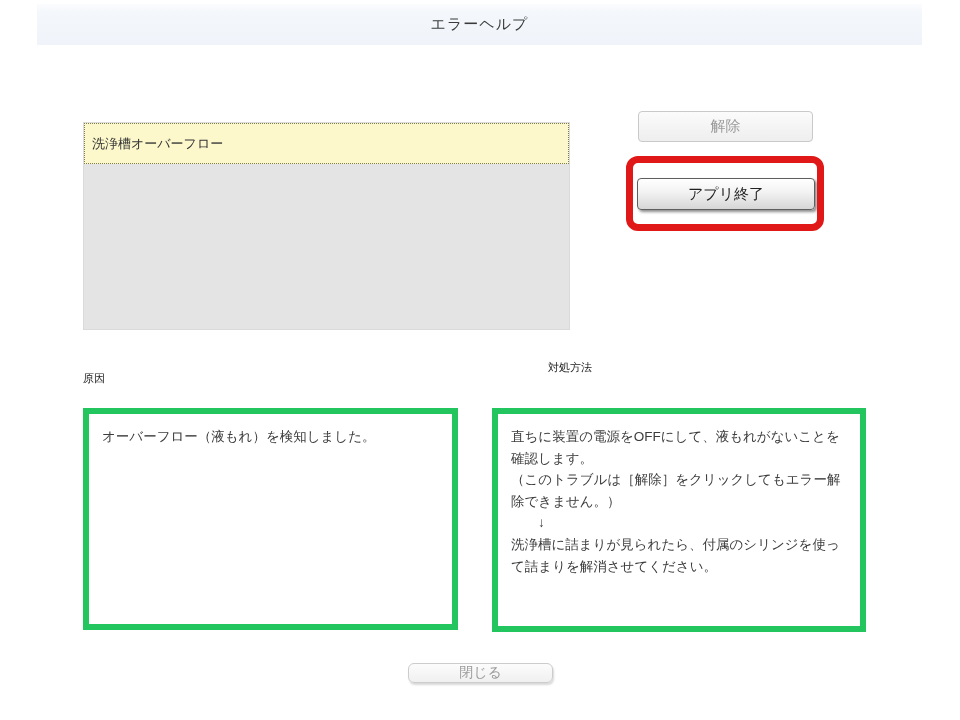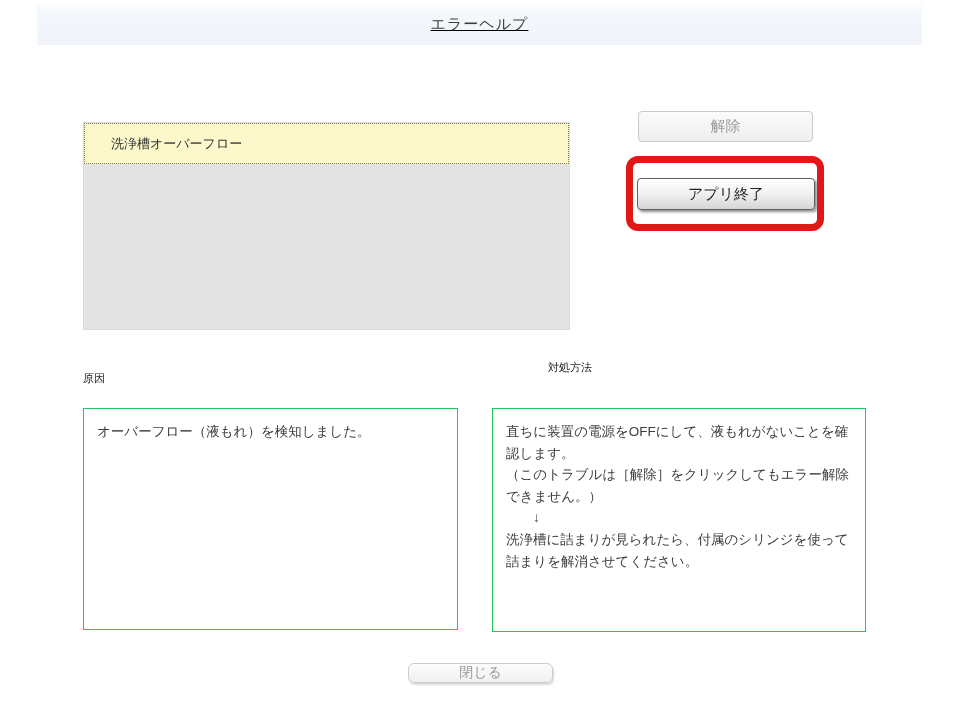--- a/index.html
+++ b/index.html
@@ -12,42 +12,42 @@
     background: #ffffff;
     overflow: hidden;
   }
 
   
   .header-bar {
     position: absolute;
     left: 37px; top: 4px;
     width: 885px; height: 41px;
     background: linear-gradient(#fbfcfe 0%, #f4f7fb 20%, #f0f4fa 100%);
-    display: flex; align-items: center; justify-content: center; text-decoration: underline;
+    display: flex; align-items: center; justify-content: center;
   }
   .header-title {
     font-size: 15px;
     color: #3a3a3a;
     letter-spacing: 1px;
   }
 
   
   .error-listbox {
     position: absolute;
     left: 83px; top: 122px;
     width: 487px; height: 208px;
     background: #e4e4e4;
     border: 1px solid #dadada;
   }
   .error-row-selected {
     height: 41px;
     background: #fcf8cc;
     border: 1px dotted #7d7d52;
     display: flex; align-items: center;
-    padding-left: 26px;
+    padding-left: 7px;
     font-size: 13px;
     color: #333333;
     cursor: default;
   }
 
   
   .btn {
     position: absolute;
     display: flex; align-items: center; justify-content: center;
     font-size: 15px;
@@ -95,21 +95,21 @@
     font-weight: normal;
     color: #222222;
   }
   .cause-label  { left: 83px;  top: 371px; }
   .remedy-label { left: 500px; top: 360px; margin-left: 48px; }
 
   
   .text-box {
     position: absolute;
     background: #ffffff;
-    border: 1px solid #22c55e;
+    border: 6px solid #22c55e;
     padding: 12px 13px;
     font-size: 13.5px;
     color: #3c3c3c;
     line-height: 1.6;
     white-space: pre-wrap;
     overflow: hidden;
   }
   .cause-box  { left: 83px;  top: 408px; width: 375px; height: 222px; }
   .remedy-box { left: 492px; top: 408px; width: 374px; height: 224px; }
 </style>

